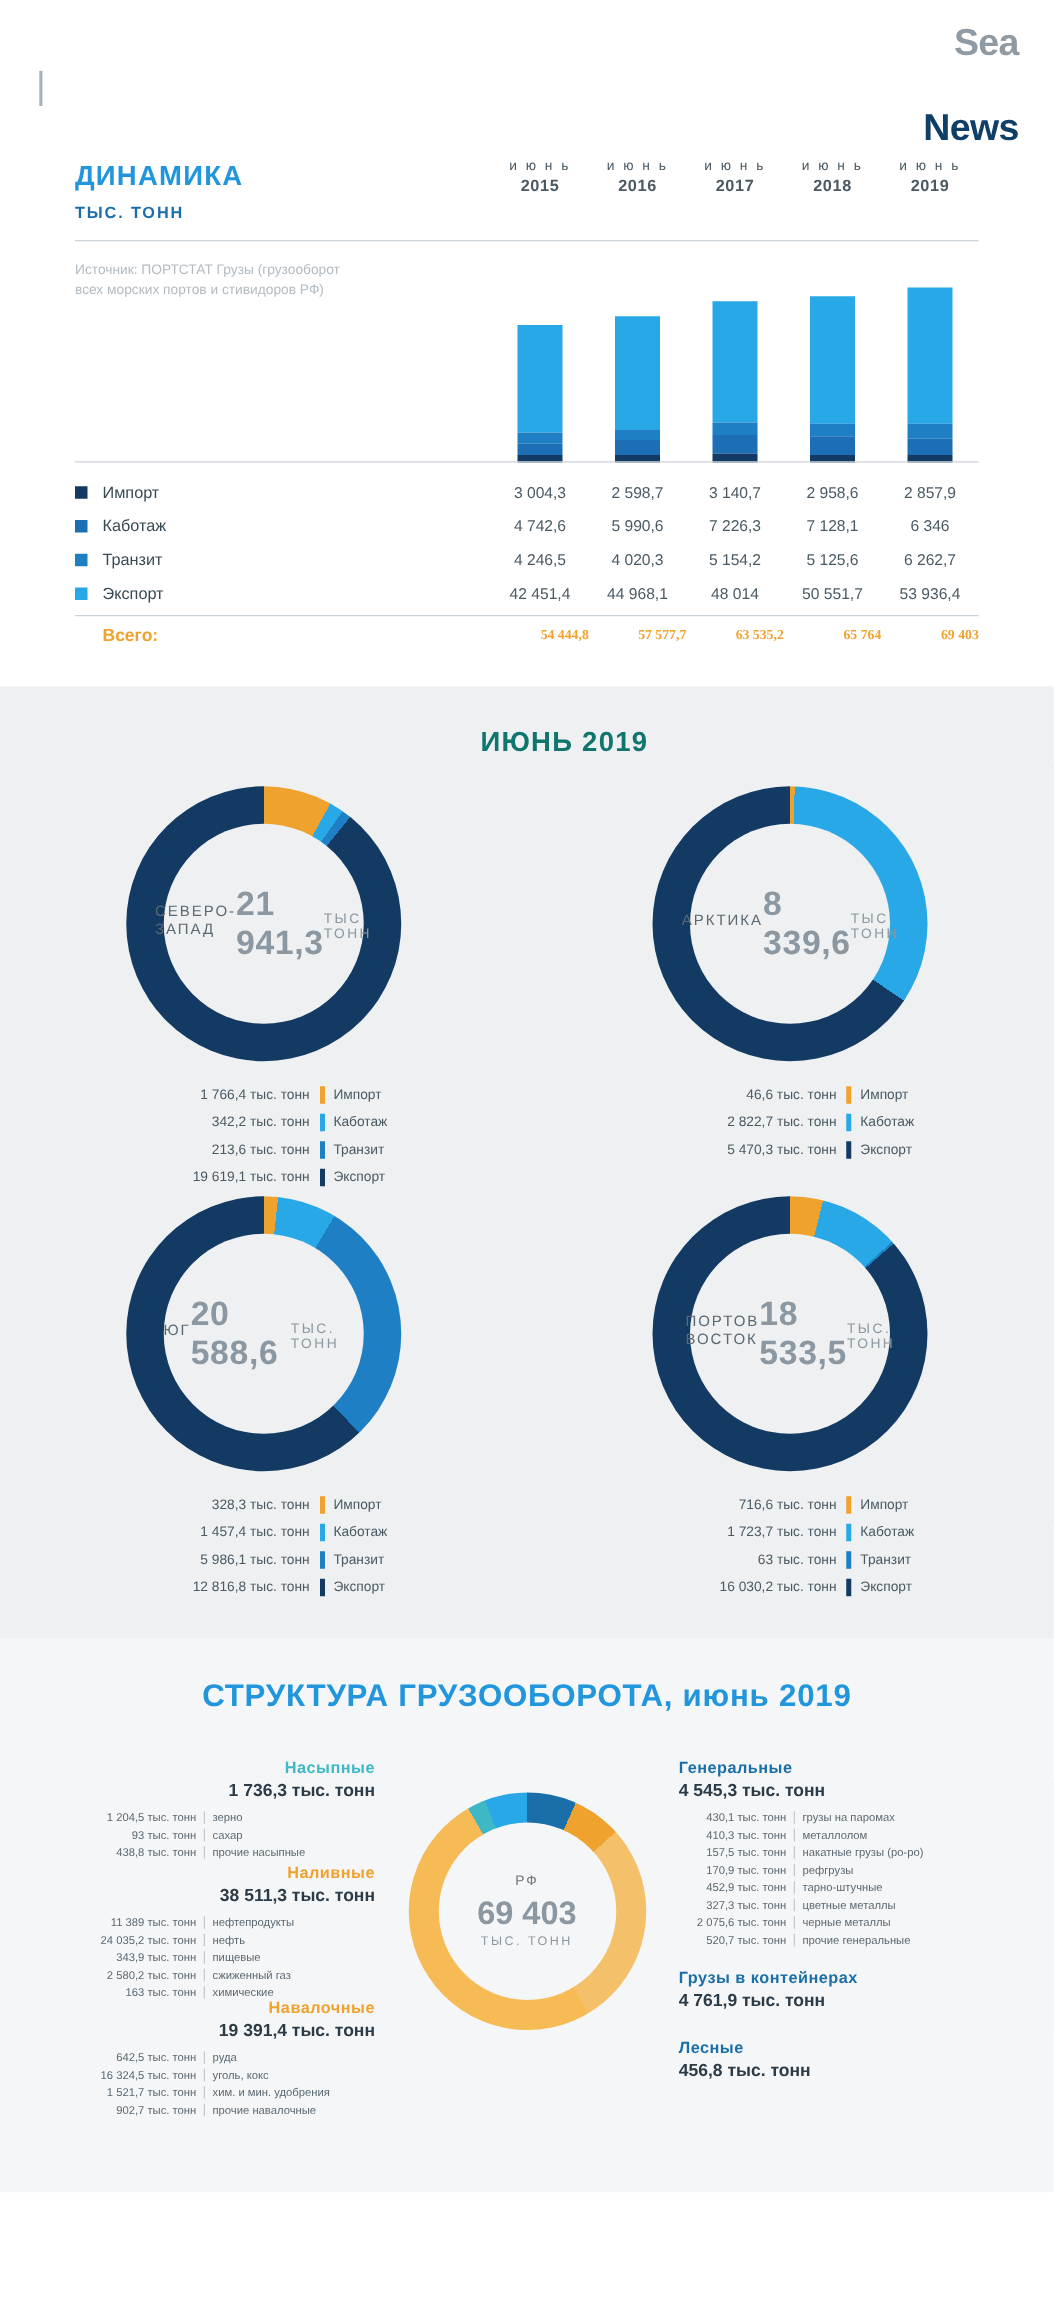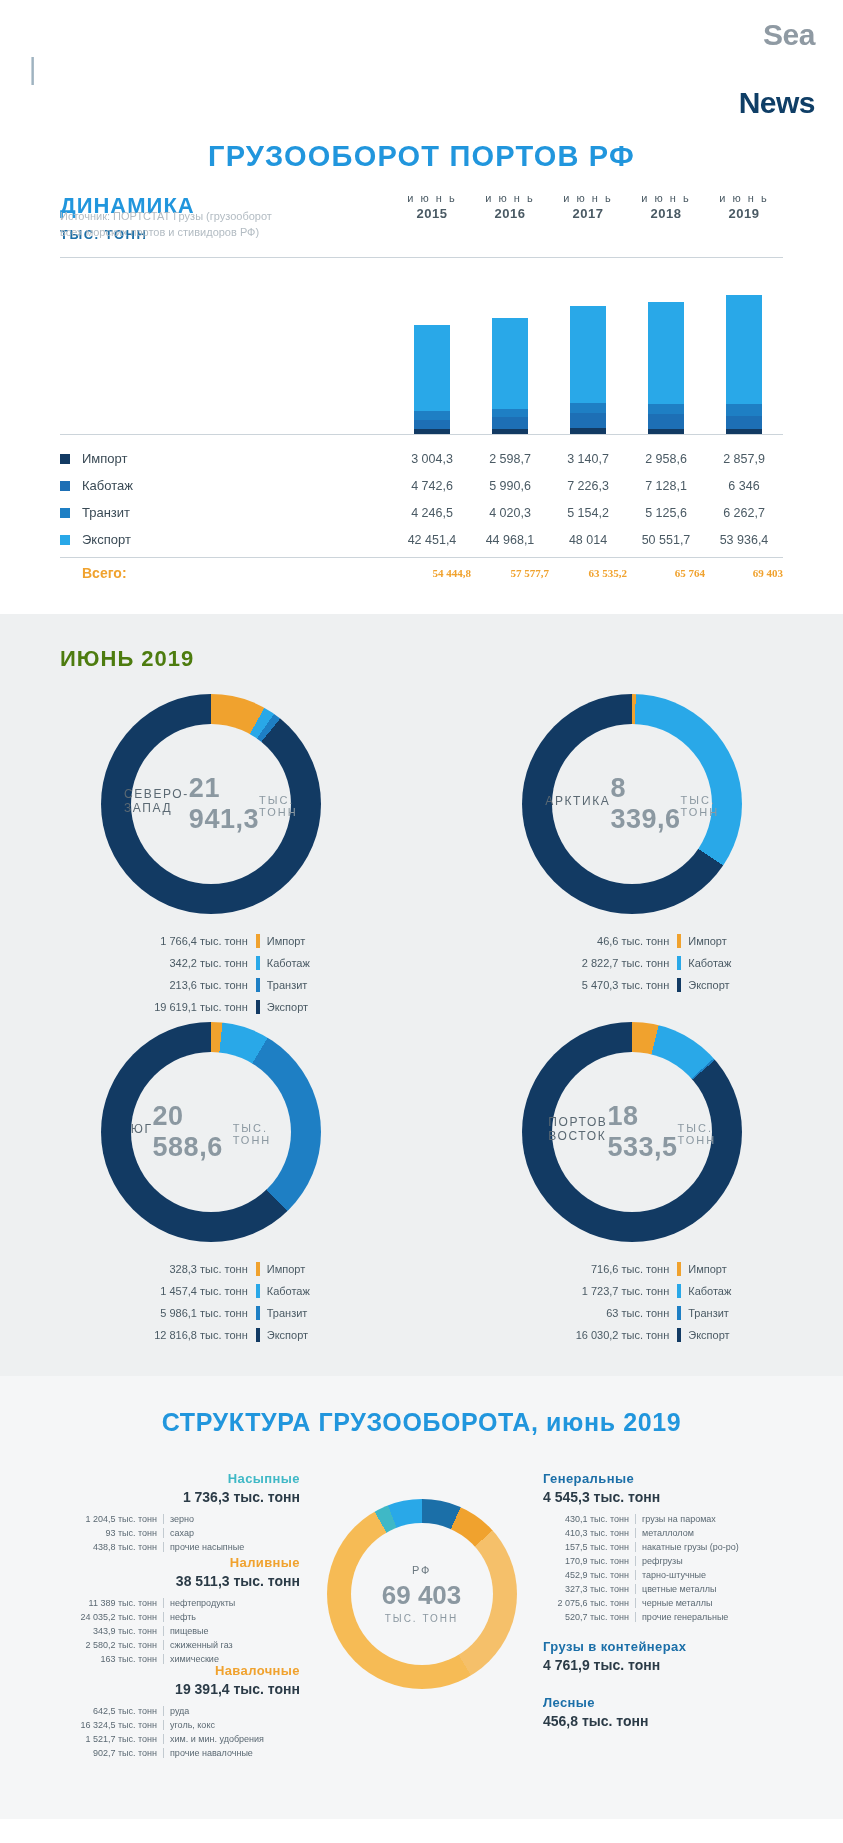--- a/index.html
+++ b/index.html
@@ -75,22 +75,22 @@
   .lval { width: 78px; text-align: center; font-size: 12.5px; color: #4a5a64; }
   .totrule { height: 1px; background: #ccd4da; margin: 4px 60px 0 60px; }
   .totrow { display: flex; align-items: center; height: 30px; margin: 0 60px; }
   .totlabel { width: 202px; font-size: 14px; color: #f0a22e; font-weight: bold; padding-left: 22px; }
   .totvals { display: flex; margin-left: auto; }
   .totval { width: 78px; text-align: right; font-size: 11px; color: #f0a22e; font-weight: bold; font-family: Liberation Serif, serif; }
 
   
   .sec2 { background: #eef0f1; padding: 24px 0 30px 0; }
   .sec2 h2 {
-    margin: 8px 0 18px 60px; color: #4d7c0f; font-size: 22px;
-    font-weight: bold; letter-spacing: 1px;
+    margin: 8px 0 18px 60px; color: #0f766e; font-size: 22px;
+    font-weight: bold; letter-spacing: 1px; text-align: center;
   }
   .donut-grid { display: flex; flex-wrap: wrap; }
   .dcell { width: 50%; }
   .donut-wrap { position: relative; width: 220px; height: 220px; margin: 4px auto 0 auto; }
   .donut { width: 220px; height: 220px; border-radius: 50%; }
   .donut-hole {
     position: absolute; left: 30px; top: 30px; width: 160px; height: 160px;
     border-radius: 50%; background: #eef0f1;
     display: flex; flex-direction: row; align-items: center; justify-content: center;
   }
@@ -141,21 +141,20 @@
 <body>
 
 <div class="page">
 
   <div class="sec1">
 
     <div class="logo">
       <span class="sea">Sea</span><span class="bar">|</span><span class="news">News</span>
     </div>
 
-    <div class="title-main">ГРУЗООБОРОТ ПОРТОВ РФ</div>
 
     <div class="dyn-head">
       <div class="dyn-title">ДИНАМИКА</div>
       <div class="dyn-sub">ТЫС. ТОНН</div>
       <div class="yr-cols">
         <div class="yr">
           <div class="ym">и ю н ь</div>
           <div class="yy">2015</div>
         </div>
         <div class="yr">

